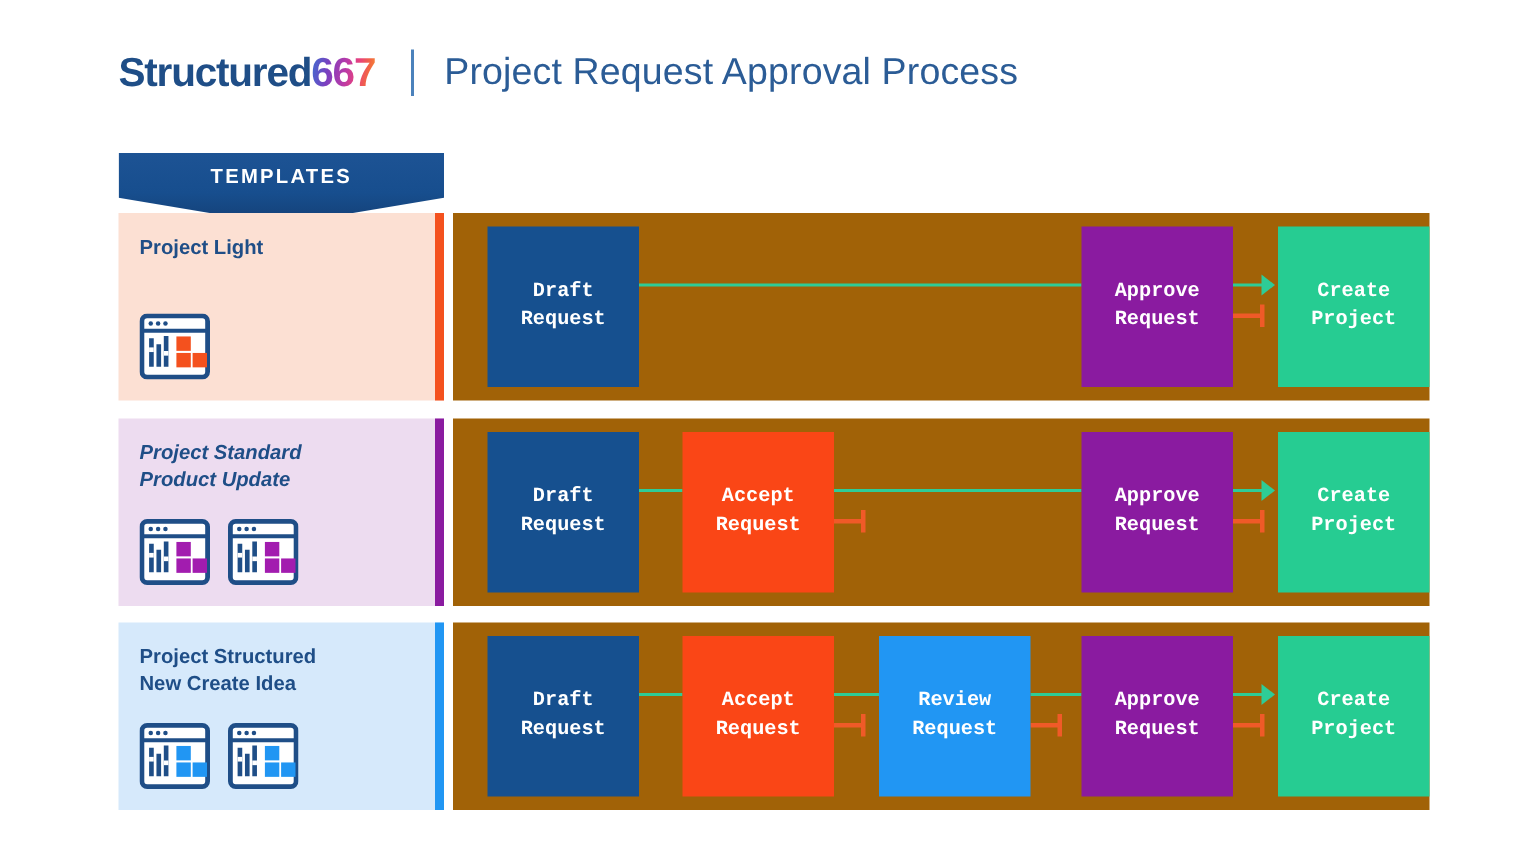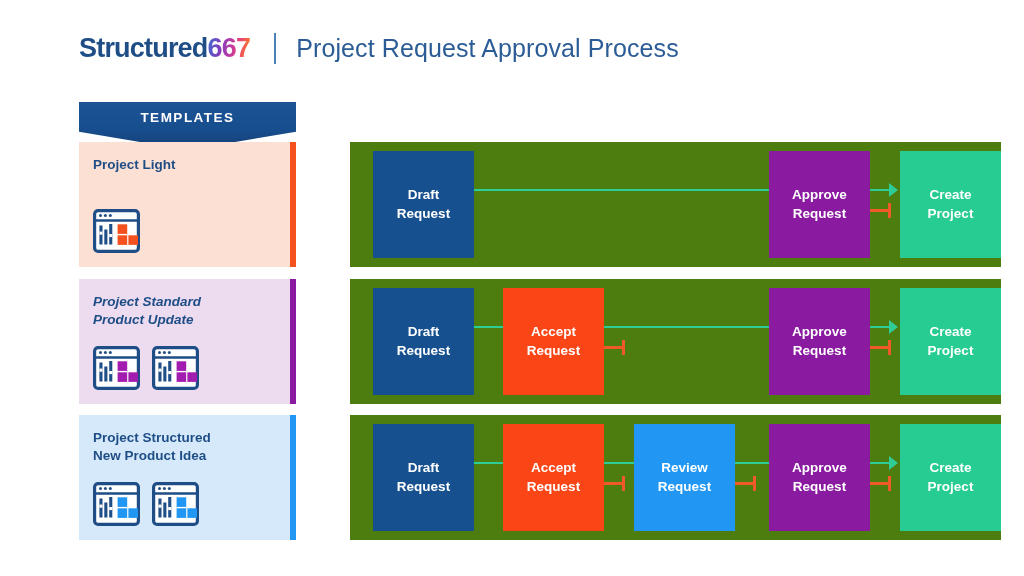--- a/index.html
+++ b/index.html
@@ -55,41 +55,41 @@
     background: linear-gradient(90deg,#EDF1F6 0%, #BACBE0 18%, #6E93C0 48%, #2B639F 76%, #15518F 100%);
     clip-path: polygon(0 0, calc(100% - 20px) 0, 100% 50%, calc(100% - 20px) 100%, 0 100%, 14px 50%);
     display: flex; align-items: center; justify-content: center;
   }
   .stages-banner span {
     color: #fff; font-size: 13.5px; font-weight: bold; letter-spacing: 1.2px;
     margin-left: 30px;
   }
 
   
-  .row { position: absolute; left: 79px; display: flex; height: 159px; gap: 36px; }
+  .row { position: absolute; left: 79px; display: flex; height: 159px; }
   .row.r1 { top: 142px; }
   .row.r2 { top: 279px; }
   .row.r3 { top: 415px; }
 
   .tmpl-cell {
     width: 217px; height: 125px; position: relative;
     padding: 14px 0 0 14px;
     border-right: 6px solid #000;
   }
   .tmpl-title {
     font-size: 13.5px; font-weight: bold; line-height: 1.32;
     color: #1F4E87; white-space: pre-line;
   }
   .tmpl-icons { position: absolute; left: 14px; bottom: 14px; display: flex; gap: 12px; }
 
   .win-icon { width: 47px; height: 44px; display: block; }
 
   .stage-cell {
-    width: 651px; height: 125px; background: #4d7c0f;
-    position: relative; margin-left: 18px;
+    width: 651px; height: 125px; background: #a16207;
+    position: relative; margin-left: 6px; font-family: Liberation Mono, monospace;
   }
 
   .box {
     position: absolute; top: 9px; height: 107px;
     display: flex; flex-direction: column; align-items: center; justify-content: center;
     color: #fff; font-size: 13.5px; font-weight: bold; line-height: 1.36;
     text-align: center;
   }
   .box span { display: block; }
 
@@ -221,21 +221,21 @@
           </div>
           <div class="box" style="left: 550px; width: 101px; background: rgb(38, 204, 146);">
             <span>Create</span>
             <span>Project</span>
           </div>
         </div>
       </div>
       <div class="row r3">
         <div class="tmpl-cell" style="background: rgb(214, 233, 251); border-right-color: rgb(33, 150, 243);">
           <div class="tmpl-title">Project Structured
-New Product Idea</div>
+New Create Idea</div>
           <div class="tmpl-icons">
             <svg class="win-icon" viewBox="0 0 47 44">
     <rect x="1.6" y="1.6" width="43.8" height="40.8" rx="3.5" fill="#fff" stroke="#1F4E87" stroke-width="3.2"></rect>
     <path d="M1.6 11.5 H45.4" stroke="#1F4E87" stroke-width="2.6"></path>
     <circle cx="7.5" cy="6.6" r="1.5" fill="#1F4E87"></circle>
     <circle cx="12.4" cy="6.6" r="1.5" fill="#1F4E87"></circle>
     <circle cx="17.3" cy="6.6" r="1.5" fill="#1F4E87"></circle>
     <rect x="6.4" y="16.5" width="3.1" height="19" fill="#1F4E87"></rect>
     <rect x="11.3" y="20.5" width="3.1" height="15" fill="#1F4E87"></rect>
     <rect x="16.2" y="15.0" width="3.1" height="20.5" fill="#1F4E87"></rect>

